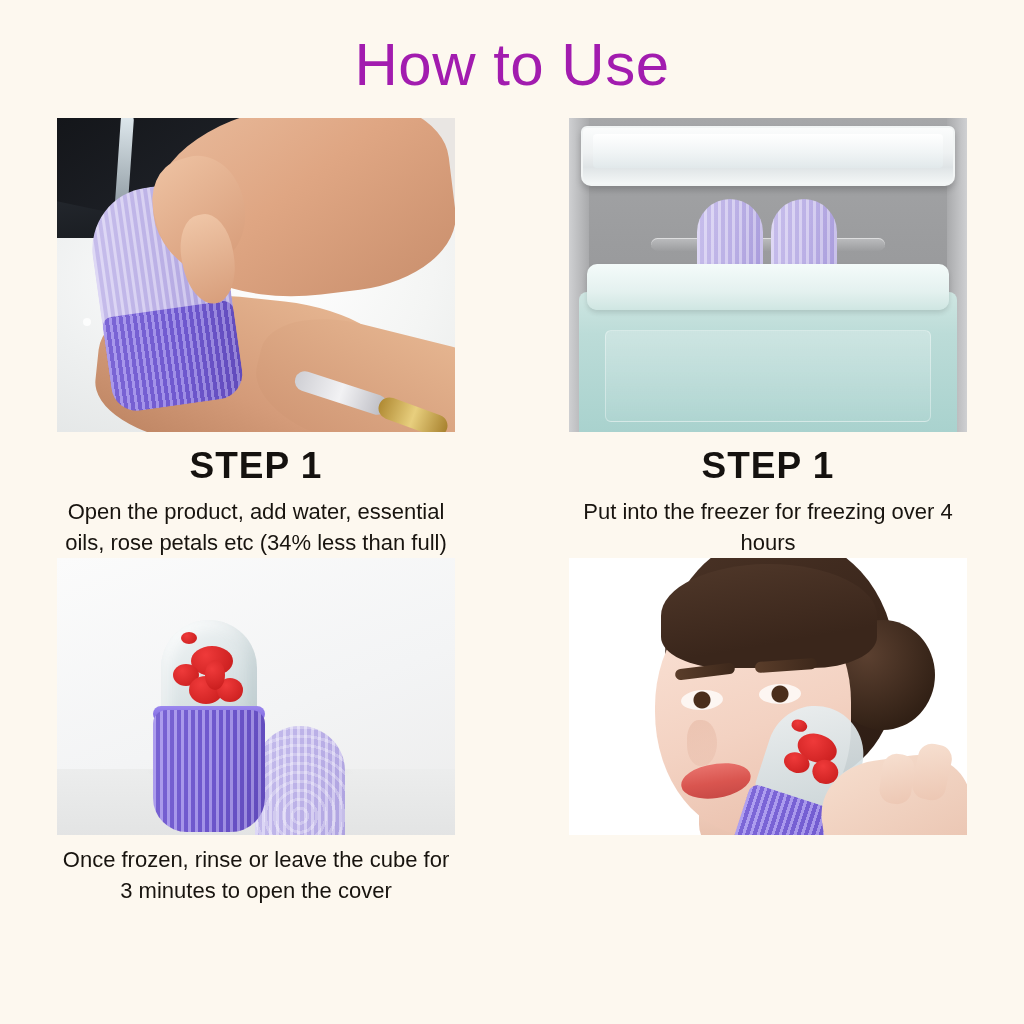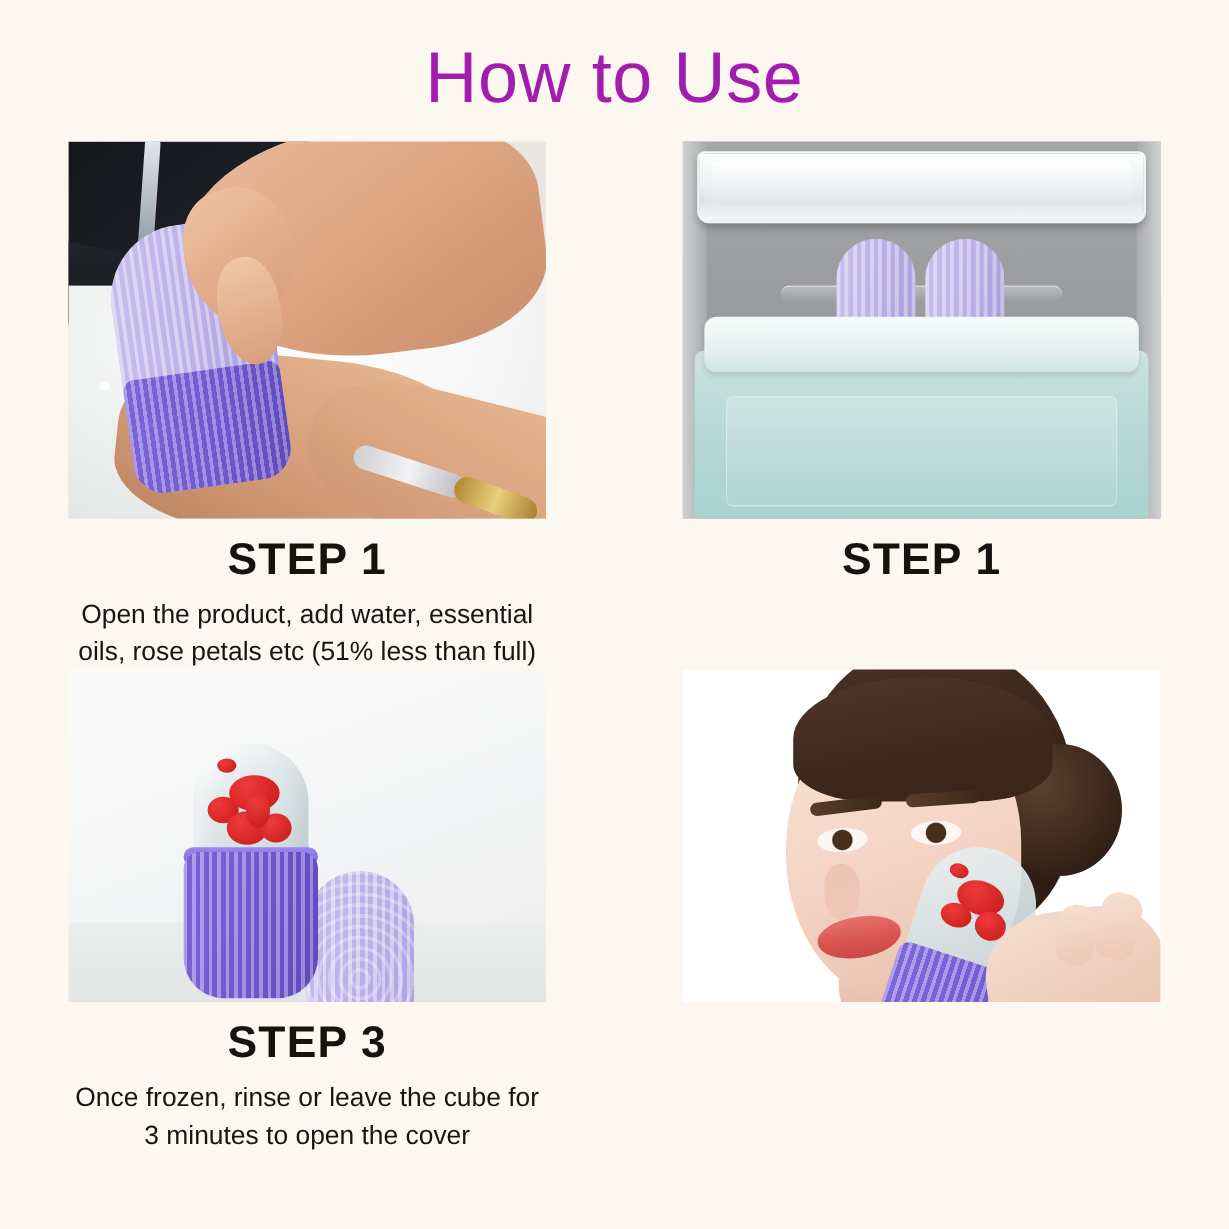--- a/index.html
+++ b/index.html
@@ -369,21 +369,21 @@
         <div class="roller-base"></div>
       </div>
       <div class="hand-top"></div>
       <div class="hand-top-fingers"></div>
       <div class="thumb"></div>
       <div class="forearm"></div>
       <div class="bracelet"></div>
       <div class="watch"></div>
     </div>
     <div class="step-label">STEP 1</div>
-    <div class="step-desc">Open the product, add water, essential oils, rose petals etc (51% less than full)</div>
+    <div class="step-desc">Open the product, add water, essential oils, rose petals etc (34% less than full)</div>
   </div>
 
   <div class="step-cell row1">
     <div class="photo p2">
       <div class="back-wall"></div>
       <div class="wall-slot" style="left:82px; right:82px; top:120px;"></div>
       <div class="wall-slot" style="left:82px; right:82px; top:152px;"></div>
       <div class="side-l"></div>
       <div class="side-r"></div>
       <div class="shelf-top">
@@ -396,41 +396,41 @@
       <div class="cube" style="left:202px;">
         <div class="roller-cap"></div>
         <div class="roller-base"></div>
       </div>
       <div class="drawer">
         <div class="drawer-top"></div>
         <div class="drawer-panel"></div>
       </div>
     </div>
     <div class="step-label">STEP 1</div>
+    <div class="step-desc">Put into the freezer for freezing over 4 hours</div>
   </div>
 
   <div class="step-cell row2">
     <div class="photo p3">
       <div class="floor"></div>
       <div class="shadow"></div>
       <div class="cover">
         <div class="cover-arcs"></div>
       </div>
       <div class="ice-dome">
         <div class="petal" style="left:30px; top:26px; width:42px; height:30px;"></div>
         <div class="petal" style="left:20px; top:12px; width:16px; height:12px;"></div>
         <div class="petal" style="left:12px; top:44px; width:26px; height:22px;"></div>
         <div class="petal" style="left:28px; top:56px; width:34px; height:28px;"></div>
         <div class="petal" style="left:56px; top:58px; width:26px; height:24px;"></div>
         <div class="petal" style="left:44px; top:40px; width:20px; height:30px;"></div>
       </div>
       <div class="body-lip"></div>
       <div class="body"></div>
     </div>
-    <div class="step-label">STEP 3</div>
     <div class="step-desc">Once frozen, rinse or leave the cube for 3 minutes to open the cover</div>
   </div>
 
   <div class="step-cell row2">
     <div class="photo p4">
       <div class="hair-back"></div>
       <div class="bun"></div>
       <div class="neck"></div>
       <div class="face"></div>
       <div class="hair-front"></div>

